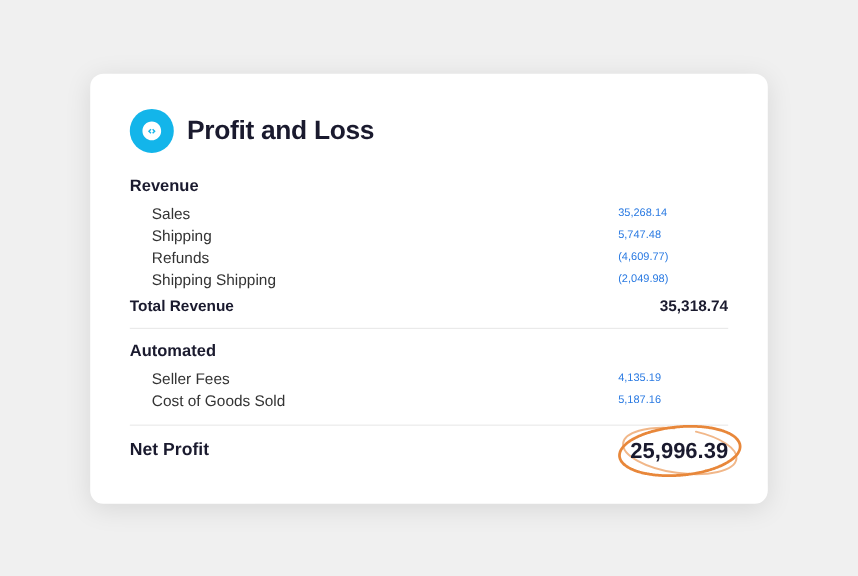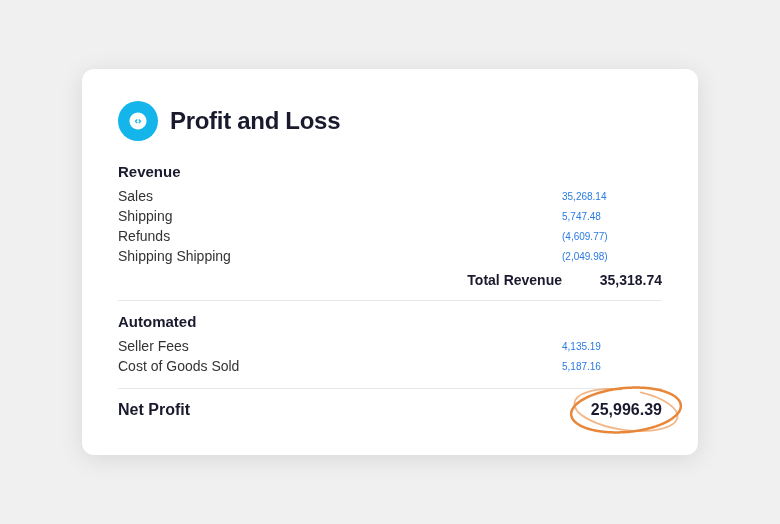--- a/index.html
+++ b/index.html
@@ -75,41 +75,42 @@
       color: #1a1a2e;
       margin-bottom: 6px;
       margin-top: 4px;
     }
 
     .line-row {
       display: flex;
       justify-content: space-between;
       align-items: center;
       padding: 2px 0;
+      margin-left: 20px;
     }
 
     .line-name {
       font-size: 14px;
       color: #333;
     }
 
     .line-value {
       font-size: 10px;
       color: #2a7ae2;
       text-align: left;
       min-width: 100px;
     }
 
     .line-value.negative {
       color: #2a7ae2;
     }
 
     .total-row {
       display: flex;
-      justify-content: flex-end;
+      justify-content: space-between;
       align-items: center;
       padding: 4px 0 0 0;
       margin-top: 2px;
     }
 
     .total-name {
       font-size: 14px;
       font-weight: 700;
       color: #1a1a2e;
     }
@@ -140,21 +141,21 @@
       font-weight: 700;
       color: #1a1a2e;
     }
 
     .net-profit-value-wrapper {
       position: relative;
       display: inline-block;
     }
 
     .net-profit-value {
-      font-size: 16px;
+      font-size: 20px;
       font-weight: 700;
       color: #1a1a2e;
       text-align: right;
       min-width: 100px;
       position: relative;
       z-index: 2;
     }
 
     .circle-annotation {
       position: absolute;

